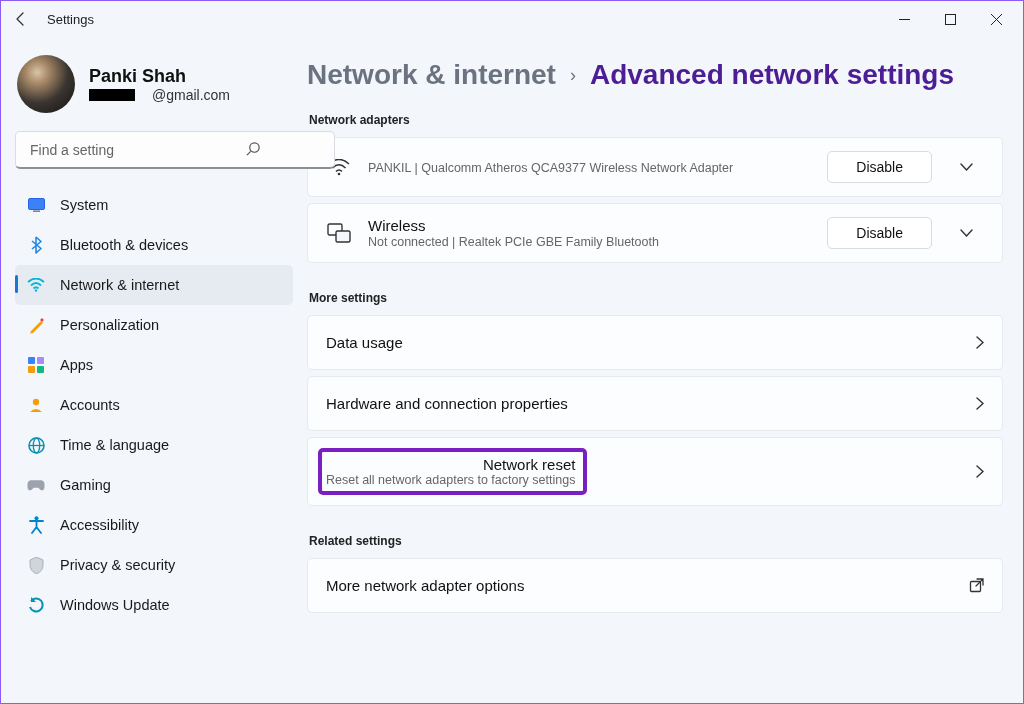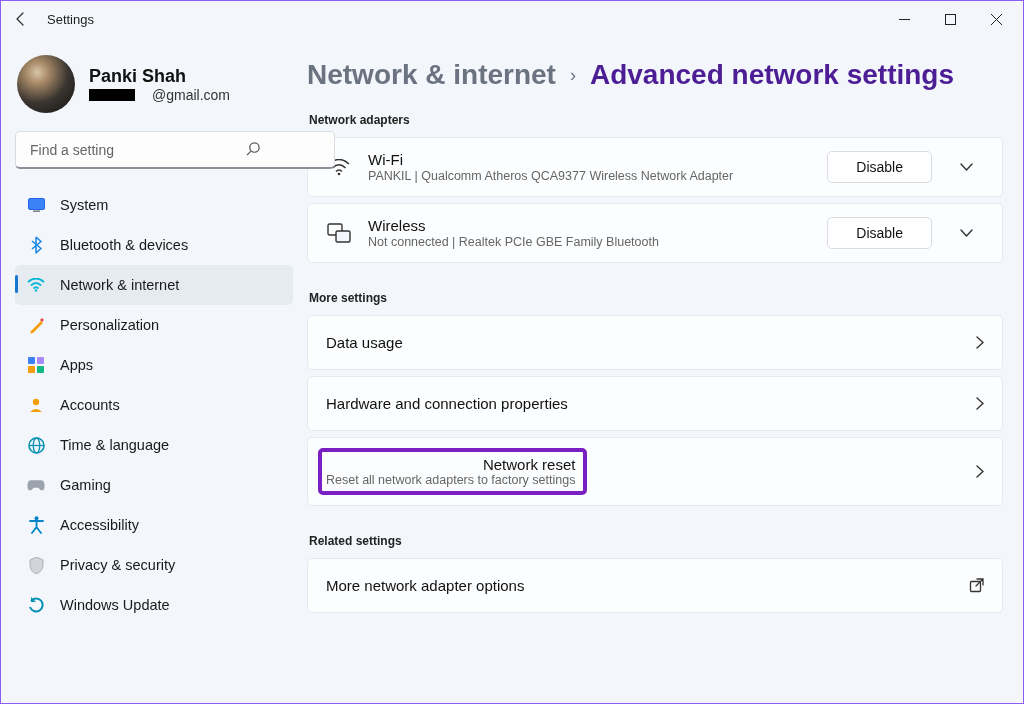--- a/index.html
+++ b/index.html
@@ -217,21 +217,20 @@
       <div class="adapter">
         <div class="ic">
             <svg width="22" height="17" viewBox="0 0 22 17">
               <path d="M1 5 Q11 -4 21 5" stroke="#333" stroke-width="1.6" fill="none"></path>
               <path d="M4.5 9 Q11 2.5 17.5 9" stroke="#333" stroke-width="1.6" fill="none"></path>
               <path d="M8 12.5 Q11 9.5 14 12.5" stroke="#333" stroke-width="1.6" fill="none"></path>
               <circle cx="11" cy="15" r="1.3" fill="#333"></circle>
             </svg>
           </div>
         <div class="txt">
-          <div class="t">Wi-Fi</div>
           <div class="s">PANKIL | Qualcomm Atheros QCA9377 Wireless Network Adapter</div>
         </div>
         <button class="disable-btn">Disable</button>
         <div class="chev">
             <svg width="13" height="8" viewBox="0 0 13 8">
               <path d="M1 1 L6.5 7 L12 1" stroke="#333" stroke-width="1.4" fill="none" stroke-linecap="round"></path>
             </svg>
           </div>
       </div>
     </div>

